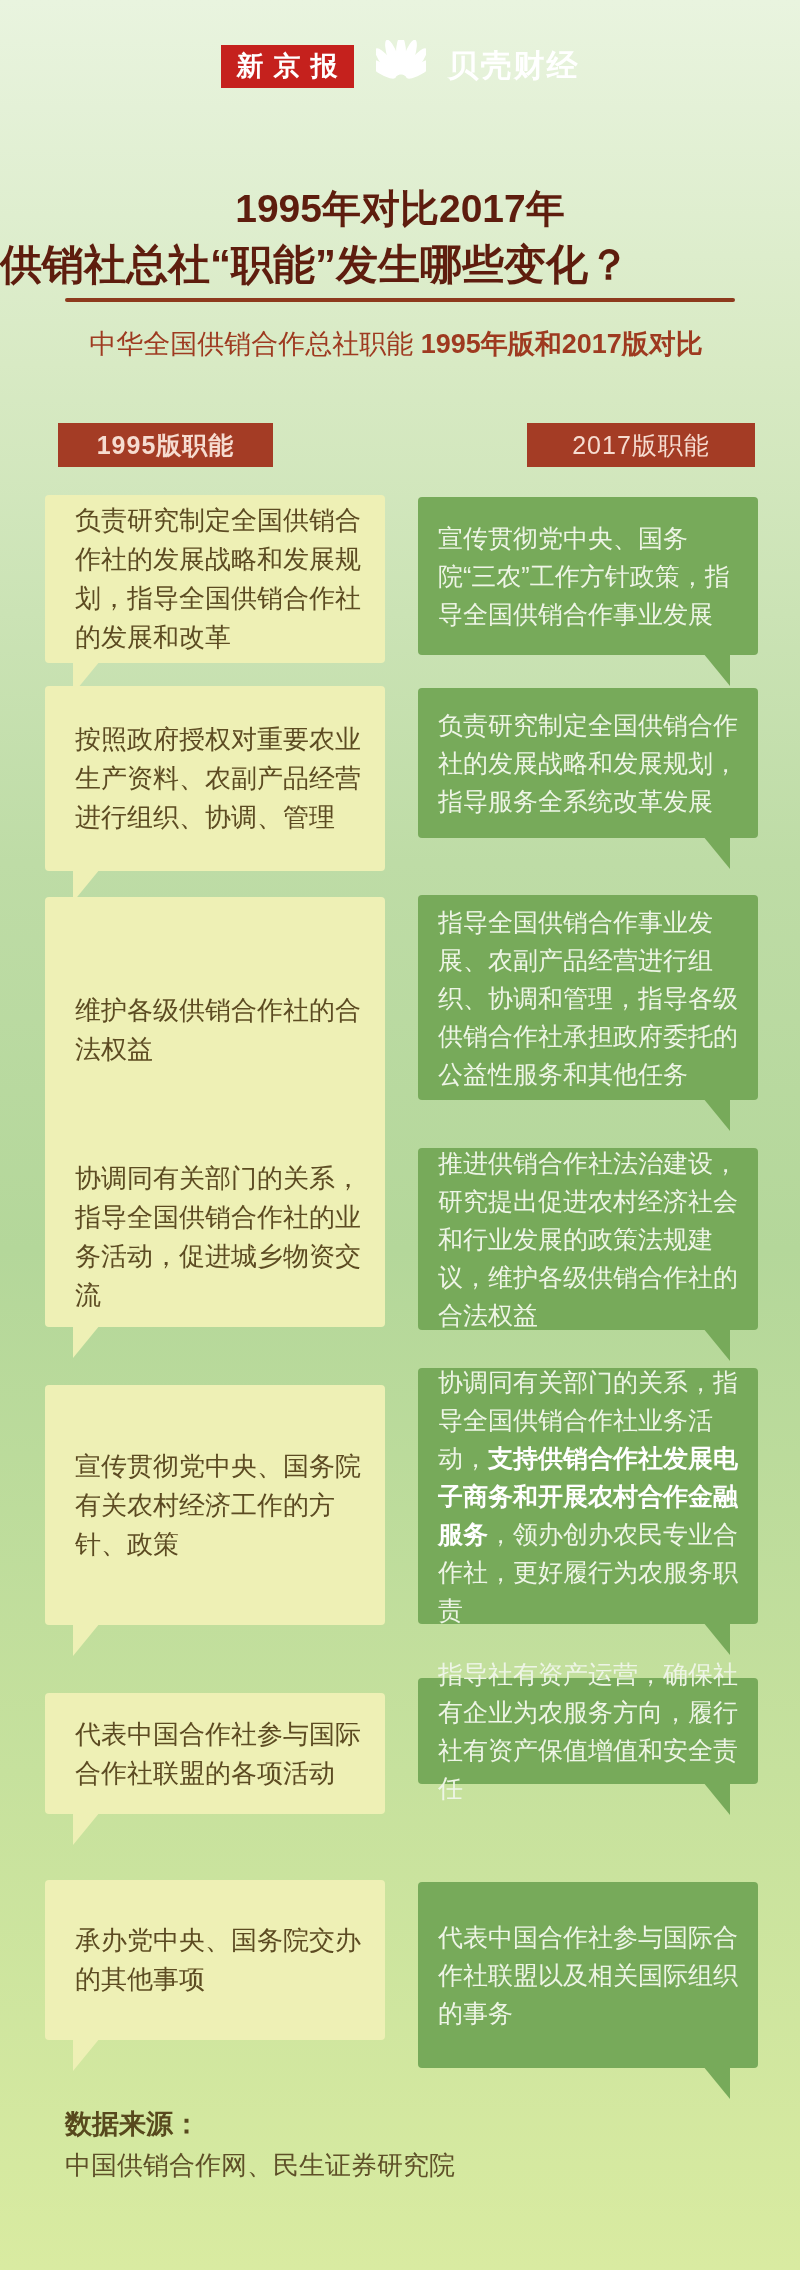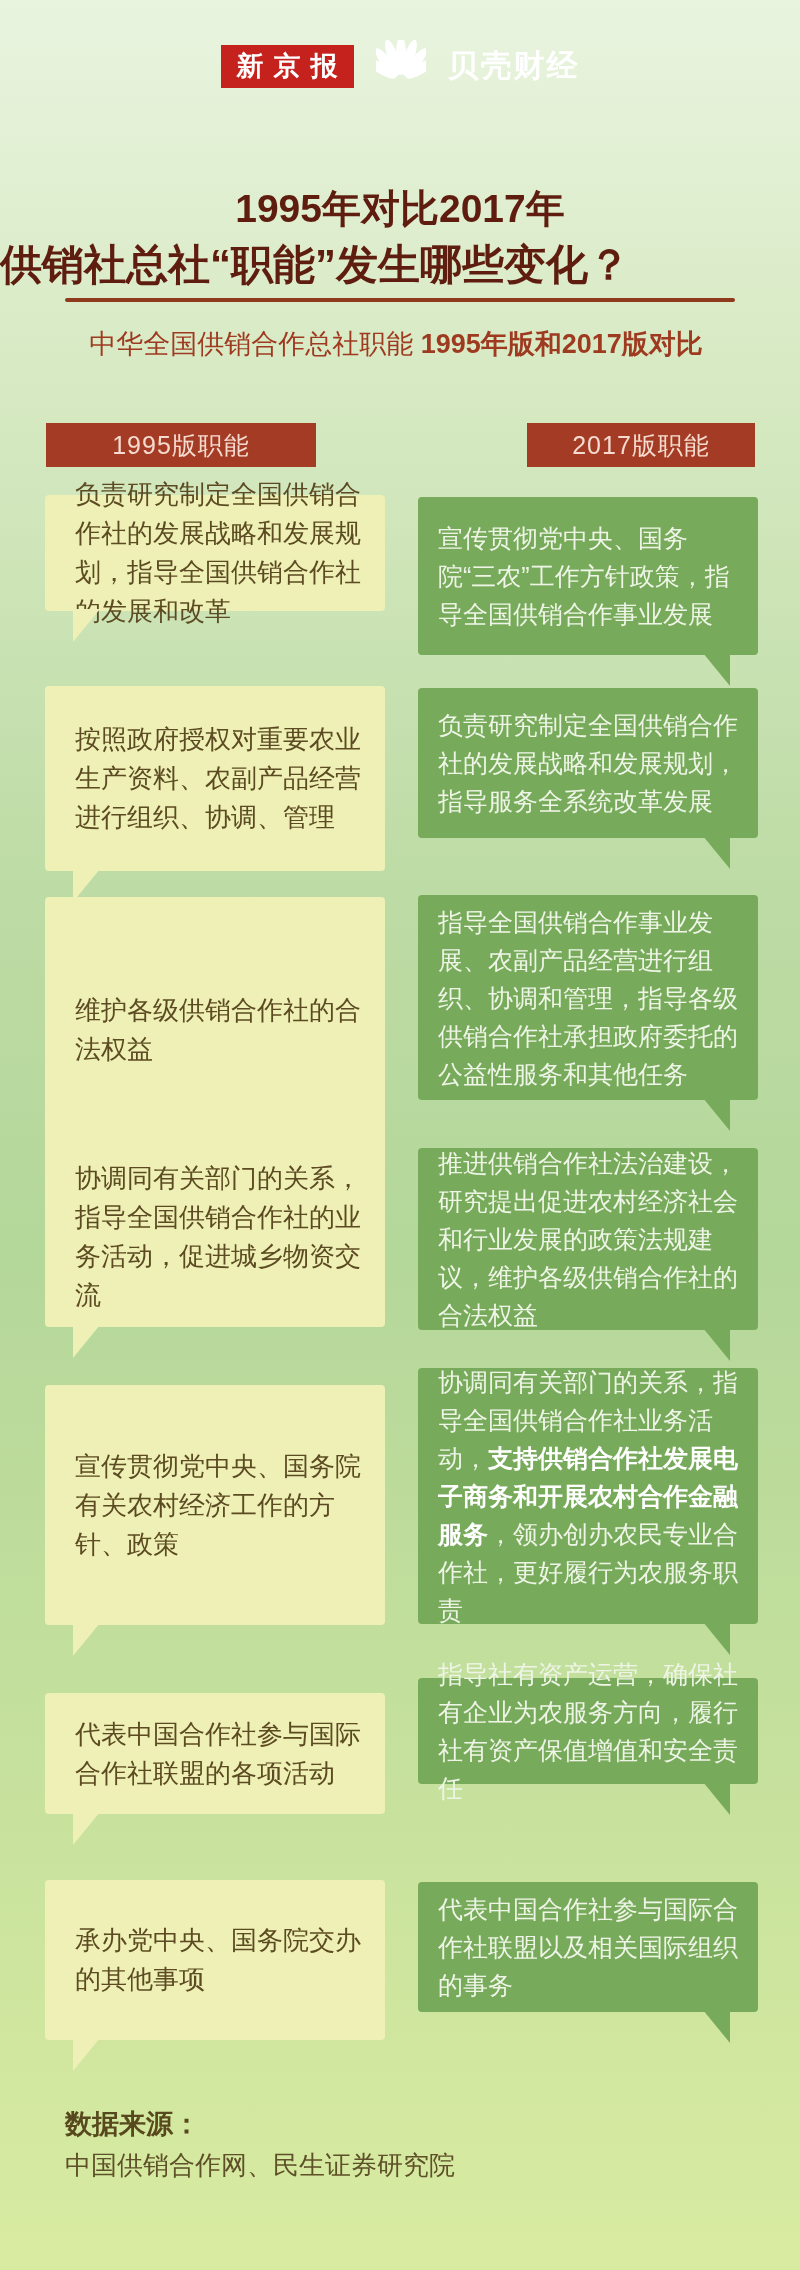--- a/index.html
+++ b/index.html
@@ -14,21 +14,21 @@
   .shell { width:50px; height:52px; display:block; }
   .bk-name { color:#ffffff; font-weight:bold; font-size:31px; letter-spacing:2px;font-family:Liberation Mono, monospace; }
   
   .title1 { position:absolute; top:182px; left:0; width:800px; text-align:center; font-size:39px; font-weight:bold; color:#5e1d0e; }
   .title2 { position:absolute; top:237px; left:0; width:719px; text-align:left; font-size:42px; font-weight:bold; color:#5e1d0e; }
   .divider { position:absolute; top:298px; left:65px; width:670px; height:4px; background:#8d3a1d; border-radius:2px; }
   .subtitle { position:absolute; top:326px; left:0; width:776px; text-align:center; font-size:27px; color:#9e3a20;padding-left:8px; }
   .subtitle .sub-b { font-weight:bold; }
   
   .col-header { position:absolute; top:423px; height:44px; background:#a43c25; color:#f6dcd0; font-size:25px; display:flex; align-items:center; justify-content:center; letter-spacing:1px; }
-  .hdr-l { left:46px; width:270px; }
+  .hdr-l { left:58px; width:215px;font-weight:bold; }
   .hdr-r { left:527px; width:228px; }
   
   .bubble { position:absolute; box-sizing:border-box; display:flex; align-items:center; border-radius:4px; }
   .bL { left:45px; width:340px; background:#eef0b5; color:#5c4b22; font-size:26px; line-height:39px; padding:12px 24px 12px 30px; }
   .bL::after { content:""; position:absolute; bottom:-31px; left:28px; width:0; height:0;
                border-top:33px solid #eef0b5; border-right:27px solid transparent; }
   .bR { left:418px; width:340px; background:#77aa5a; color:#eef5e6; font-size:25px; line-height:38px; padding:12px 18px 12px 20px; }
   .bR::after { content:""; position:absolute; bottom:-31px; right:28px; width:0; height:0;
                border-top:33px solid #77aa5a; border-left:27px solid transparent; }
   .bR .em { color:#ffffff; font-weight:bold; }
@@ -61,21 +61,21 @@
   <div class="title1">1995年对比2017年</div>
   <div class="title2">供销社总社“职能”发生哪些变化？</div>
   <div class="divider"></div>
   <div class="subtitle">
     <span>中华全国供销合作总社职能 </span><span class="sub-b">1995年版和2017版对比</span>
   </div>
 
   <div class="col-header hdr-l">1995版职能</div>
   <div class="col-header hdr-r">2017版职能</div>
 
-  <div class="bubble bL" style="top:495px;height:116px;">
+  <div class="bubble bL" style="top:495px;height:168px;">
     <span class="txt">负责研究制定全国供销合作社的发展战略和发展规划，指导全国供销合作社的发展和改革</span>
   </div>
   <div class="bubble bR" style="top:497px;height:158px;">
     <span class="txt"><span>宣传贯彻党中央、国务院“三农”工作方针政策，指导全国供销合作事业发展</span><span class="em"></span><span></span></span>
   </div>
 
   <div class="bubble bL" style="top:686px;height:185px;">
     <span class="txt">按照政府授权对重要农业生产资料、农副产品经营进行组织、协调、管理</span>
   </div>
   <div class="bubble bR" style="top:688px;height:150px;">
@@ -106,20 +106,20 @@
   <div class="bubble bL" style="top:1685px;height:121px;margin-top:8px;">
     <span class="txt">代表中国合作社参与国际合作社联盟的各项活动</span>
   </div>
   <div class="bubble bR" style="top:1678px;height:106px;">
     <span class="txt"><span>指导社有资产运营，确保社有企业为农服务方向，履行社有资产保值增值和安全责任</span><span class="em"></span><span></span></span>
   </div>
 
   <div class="bubble bL" style="top:1880px;height:160px;">
     <span class="txt">承办党中央、国务院交办的其他事项</span>
   </div>
-  <div class="bubble bR" style="top:1882px;height:130px;">
+  <div class="bubble bR" style="top:1882px;height:186px;">
     <span class="txt"><span>代表中国合作社参与国际合作社联盟以及相关国际组织的事务</span><span class="em"></span><span></span></span>
   </div>
 
   <div class="src-label">数据来源：</div>
   <div class="src-text">中国供销合作网、民生证券研究院</div>
 
 </div>
 
 </body></html>

